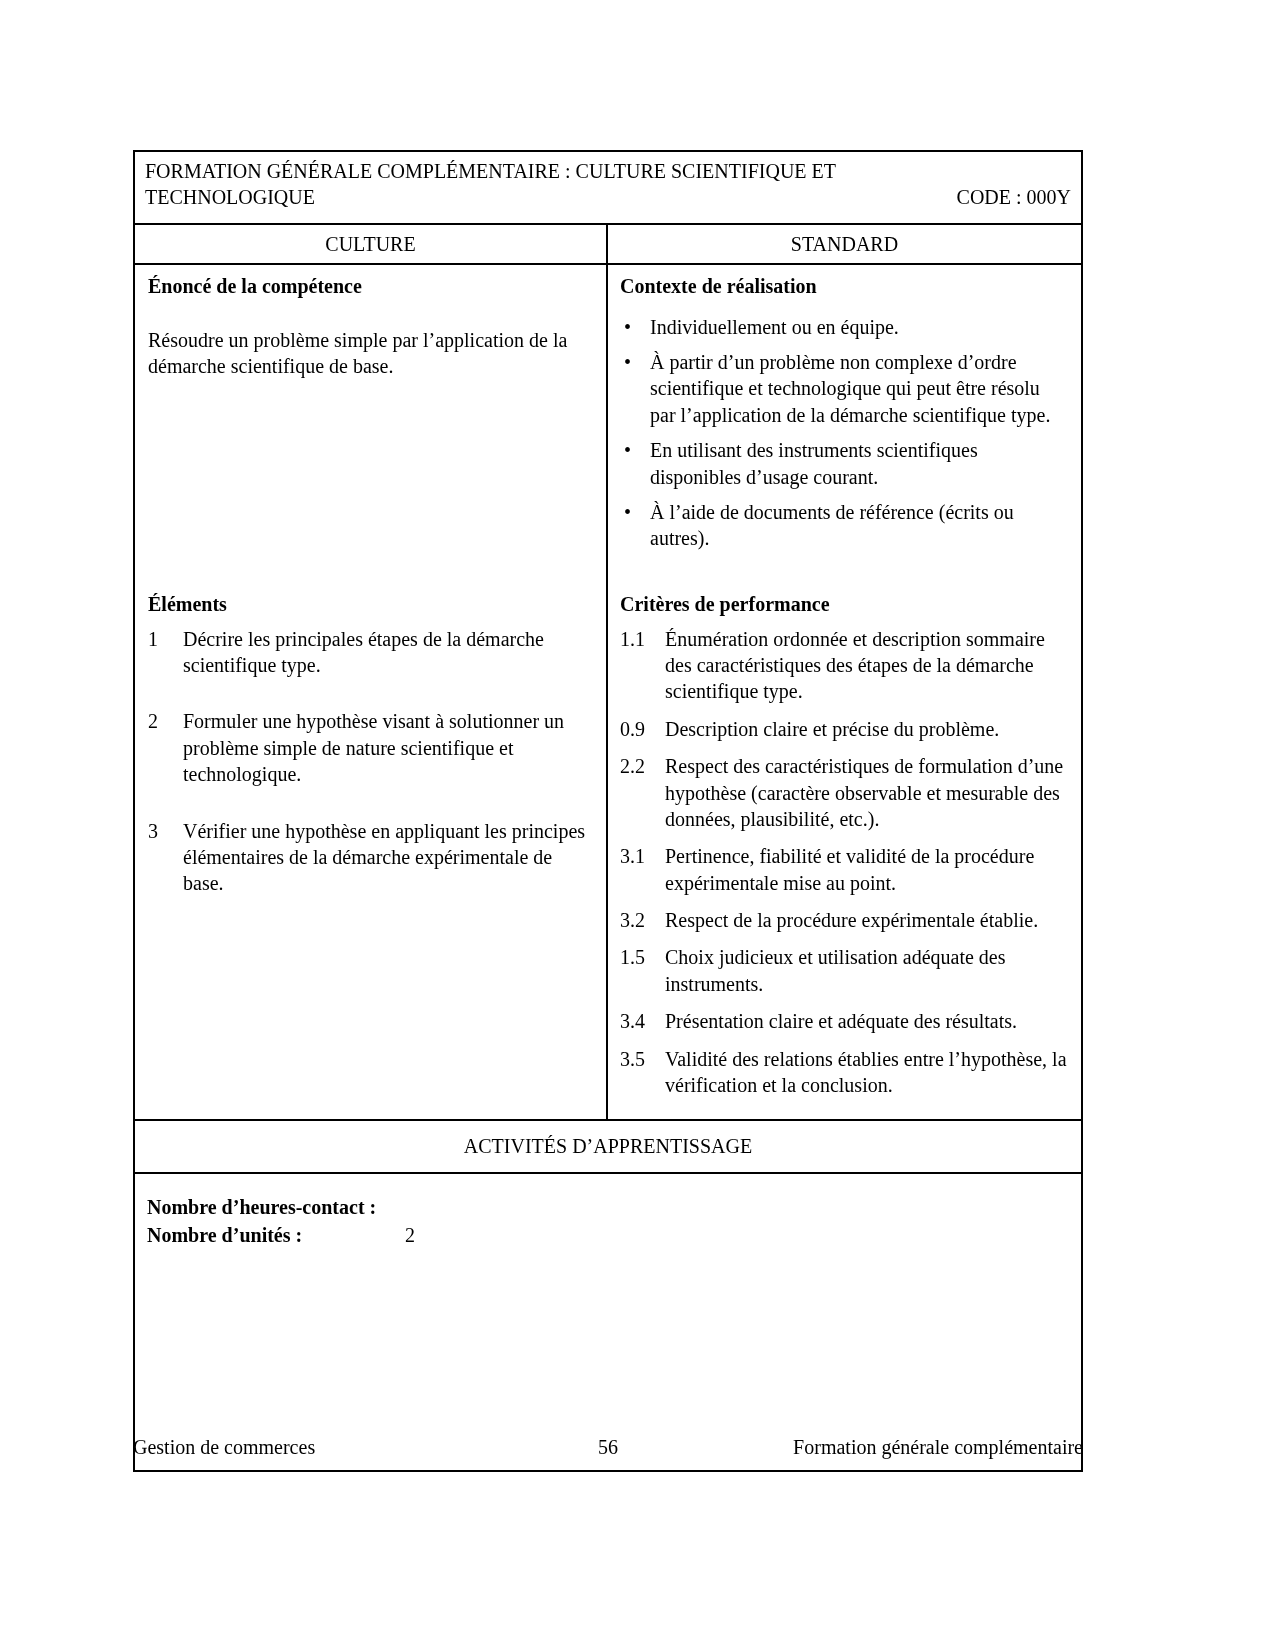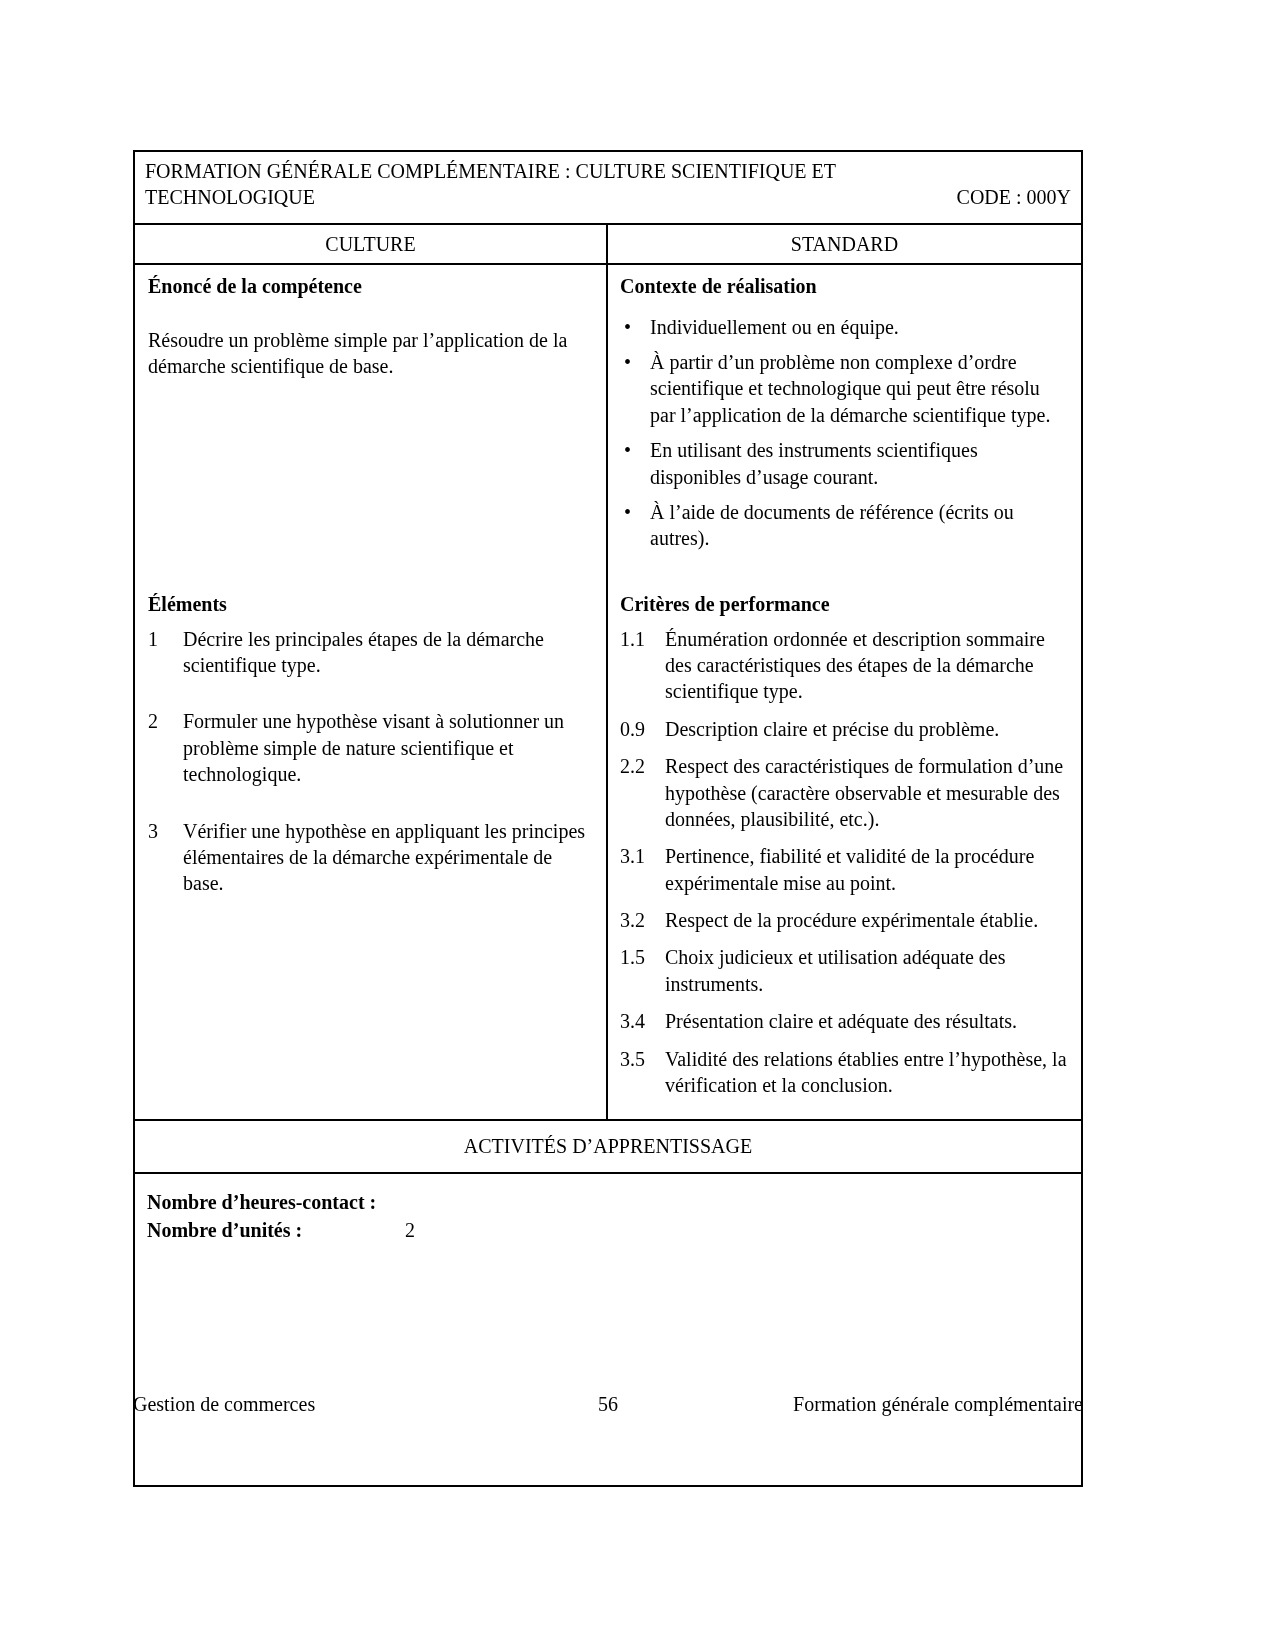--- a/index.html
+++ b/index.html
@@ -54,29 +54,28 @@
   .crit-item .num { width: 45px; flex: 0 0 45px; }
   .crit-item .txt { flex: 1; padding-right: 2px; }
   .activities-row {
     border-top: 2px solid #000;
     border-bottom: 2px solid #000;
     text-align: center;
     padding: 12px 8px;
   }
   .bottom-cell {
     min-height: 296px;
-    padding: 0 12px;
-    margin-top: 15px;
+    padding: 20px 12px;
   }
   .info-line { display: flex; margin-bottom: 2px; }
   .info-label { font-weight: bold; width: 258px; flex: 0 0 258px; }
   .info-value { flex: 1; }
   .page-footer {
     position: absolute;
-    left: 133px; top: 1391px;
+    left: 133px; top: 1434px;
     width: 950px;
     display: flex;
     align-items: baseline;
   }
   .footer-left  { flex: 1; text-align: left; }
   .footer-center{ flex: 0 0 auto; text-align: center; }
   .footer-right { flex: 1; text-align: right; }
 </style>
 </head>
 <body>

